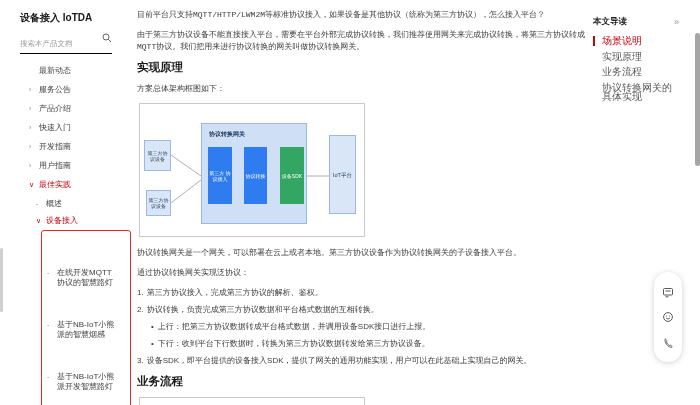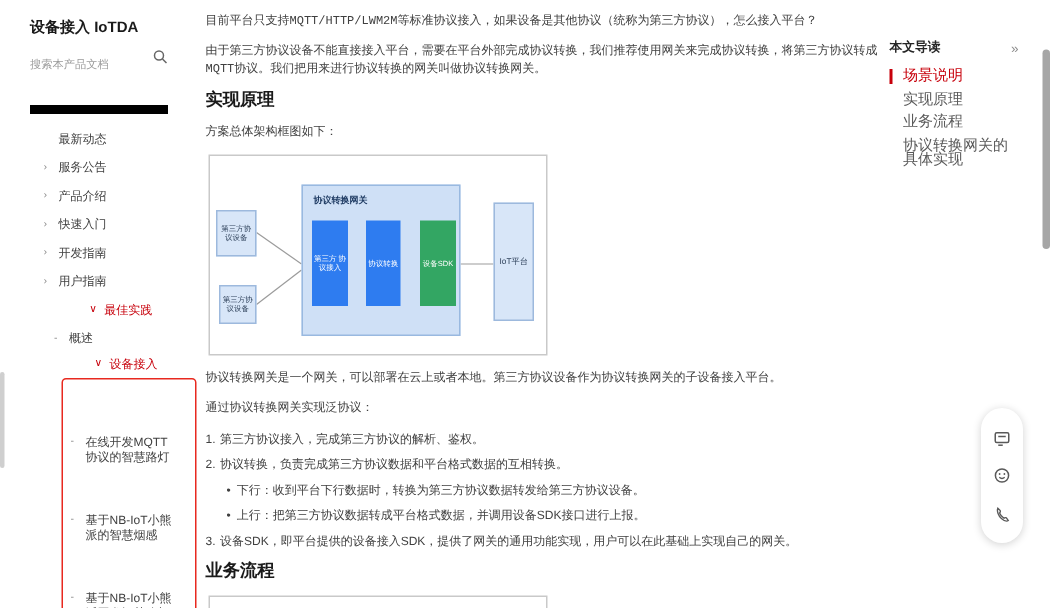--- a/index.html
+++ b/index.html
@@ -2,31 +2,31 @@
 <html><head>
 <meta charset="utf-8">
 <style>
   * { margin:0; padding:0; box-sizing:border-box; }
   html,body { width:700px; height:405px; overflow:hidden; background:#fff;
     font-family:"Liberation Sans","DejaVu Sans",sans-serif; color:#404040; }
 
   
   .sidebar { position:absolute; left:0; top:0; width:132px; height:405px; background:#fff; }
   .sb-title { font-size:10px; font-weight:bold; color:#1a1a1a; margin:11px 0 7px 20px; }
-  .sb-search { position:relative; margin:0 0 12px 20px; width:92px; border-bottom:6px solid #000000; padding-bottom:20px; }
+  .sb-search { position:relative; margin:0 0 12px 20px; width:92px; border-bottom:1px solid #000000; padding-bottom:3px; }
   .sb-input { border:none; outline:none; width:78px; font-size:7.5px; color:#404040; font-family:inherit; }
   .sb-input::placeholder { color:#9b9b9b; }
   .sb-search svg { position:absolute; right:0; top:1px; }
   .sb-nav { padding-left:29px; font-size:8px; }
   .ni { display:flex; align-items:flex-start; margin-bottom:9px; cursor:pointer; line-height:10px; }
   .ni .caret { width:10px; flex:none; color:#8c8c8c; font-size:7px; line-height:10px; }
   .lvl2 { padding-left:7px; margin-bottom:7px; }
   .lvl3 { padding-left:15px; margin-bottom:7px;margin-top:32px; }
   .lvl3 .lbl { width:58px; }
-  .red, .red .caret { color:#c7000b;justify-content:center; }
+  .red, .red .caret { color:#c7000b; }
   .active-item, .active-item .caret { color:#c7000b; }
   .redbox { border:1.5px solid #e8291f; border-radius:3px; margin:-3px 0 5px 12px; padding:5px 2px 1px 5px; width:90px; }
   .redbox .ni { padding-left:0; }
   .sb-scroll { position:absolute; left:0; top:248px; width:3px; height:64px; background:#cfcfcf; border-radius:2px; }
 
   
   .content { position:absolute; left:137px; top:0; width:452px; padding-top:9px; font-size:8px; line-height:12px; color:#404040; }
   .content p { margin-bottom:8px;font-family:Liberation Mono, monospace; }
   .content h2 { font-size:11.5px; color:#1a1a1a; margin:8px 0 10px; }
   .olist { list-style:none; }
@@ -47,21 +47,21 @@
   .mod { position:absolute; top:23px; height:57px; color:#fff; font-size:5px; line-height:6px; display:flex; align-items:center; justify-content:center; text-align:center; padding:1px; }
   .m1 { left:6px;  width:24px; background:#2e7cf0; }
   .m2 { left:42px; width:23px; background:#2e7cf0; }
   .m3 { left:78px; width:24px; background:#33a663; }
   .iot { position:absolute; left:189px; top:31px; width:27px; height:79px; background:#d8e6f8; border:1px solid #9db9dd; color:#2b3e57; font-size:5.5px; display:flex; align-items:center; justify-content:center; text-align:center; }
 
   
   .flow { position:relative; margin-left:2px; width:226px; height:60px; border:1px solid #c9c9c9; background:#fff; }
 
   
-  .toc { position:absolute; left:593px; top:26px; width:100px; }
+  .toc { position:absolute; left:593px; top:16px; width:100px; }
   .toc-head { display:flex; justify-content:space-between; align-items:center; font-size:8.5px; font-weight:bold; color:#262626; margin-bottom:8px; width:86px; }
   .toc-collapse { color:#8c8c8c; font-size:9px; font-weight:normal; cursor:pointer; }
   .toc-item { font-size:10px; color:#595959; padding-left:7px; border-left:2px solid transparent; margin-bottom:6px; line-height:9.5px; cursor:pointer; width:84px; }
   .toc-item.active { color:#c7000b; border-left-color:#c7000b; }
 
   
   .page-scroll { position:absolute; left:695px; top:33px; width:5px; height:133px; background:#a6a6a6; border-radius:3px; }
   .float-pill { position:absolute; left:654px; top:272px; width:28px; height:90px; background:#fff; border-radius:14px;
     box-shadow:0 1px 6px rgba(0,0,0,0.18); display:flex; flex-direction:column; align-items:center; justify-content:space-evenly; }
   .float-pill svg { cursor:pointer; }
@@ -169,22 +169,22 @@
     <div class="iot">IoT平台</div>
   </div>
 
   <p>协议转换网关是一个网关，可以部署在云上或者本地。第三方协议设备作为协议转换网关的子设备接入平台。</p>
   <p>通过协议转换网关实现泛协议：</p>
 
   <ol class="olist">
     <li><span class="num">1.</span><span>第三方协议接入，完成第三方协议的解析、鉴权。</span></li>
     <li><span class="num">2.</span><span>协议转换，负责完成第三方协议数据和平台格式数据的互相转换。</span>
       <ul class="sublist">
+        <li>上行：把第三方协议数据转成平台格式数据，并调用设备SDK接口进行上报。</li>
         <li>下行：收到平台下行数据时，转换为第三方协议数据转发给第三方协议设备。</li>
-        <li>上行：把第三方协议数据转成平台格式数据，并调用设备SDK接口进行上报。</li>
       </ul>
     </li>
     <li><span class="num">3.</span><span>设备SDK，即平台提供的设备接入SDK，提供了网关的通用功能实现，用户可以在此基础上实现自己的网关。</span></li>
   </ol>
 
   <h2>业务流程</h2>
 
   <div class="flow">
     
     

